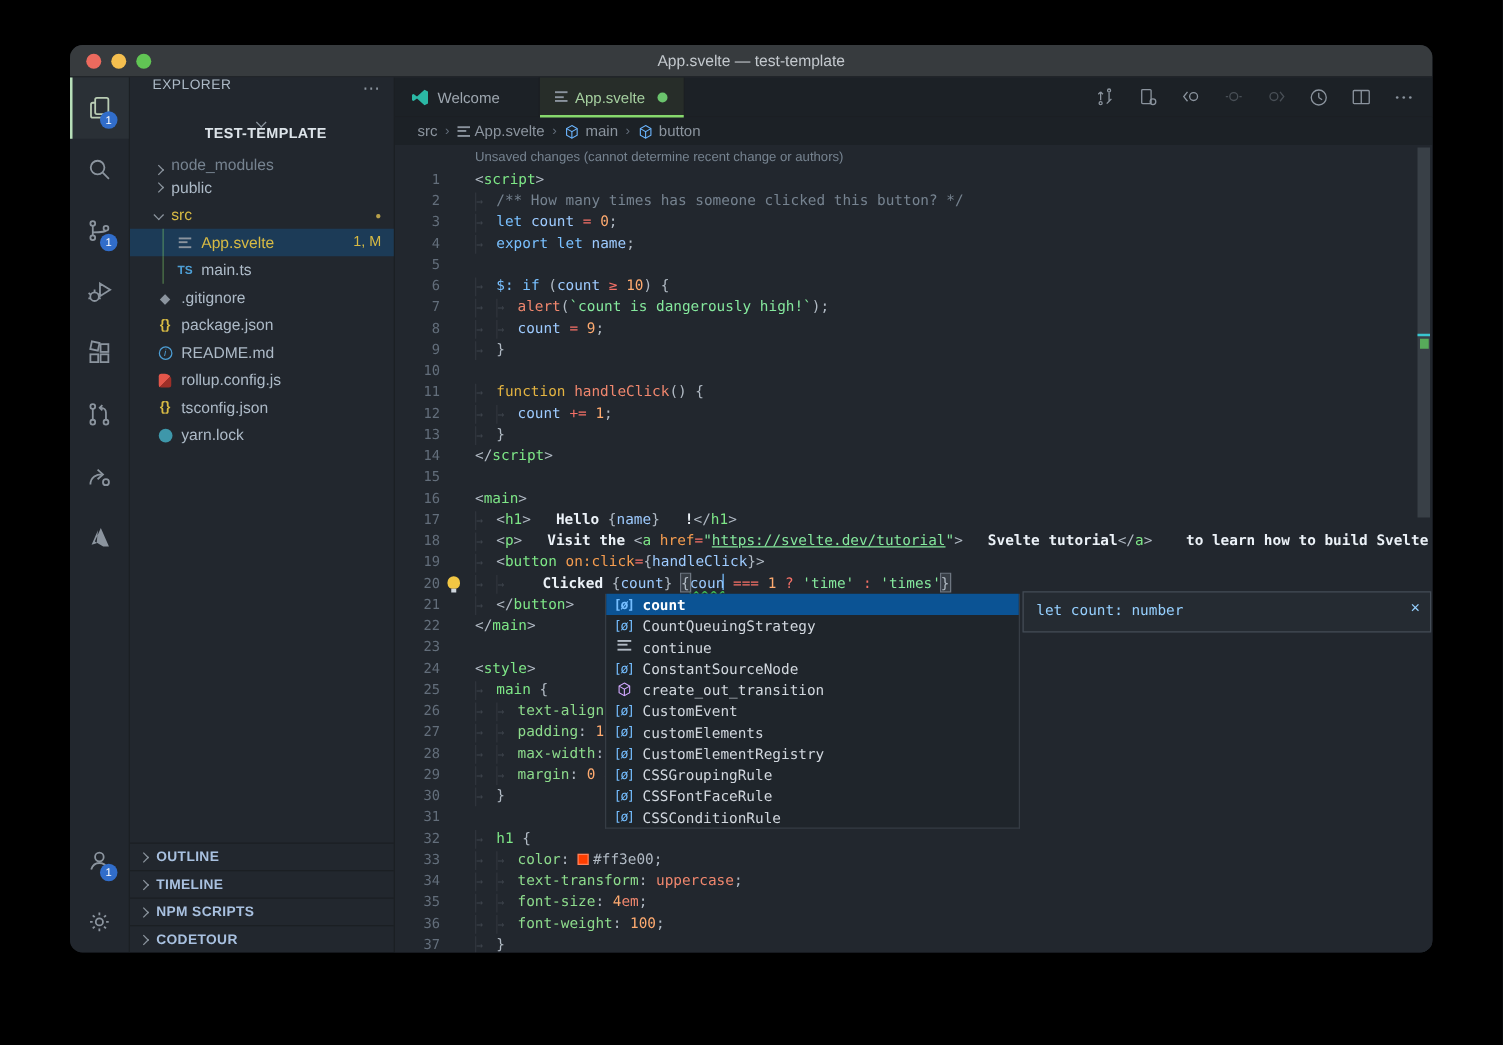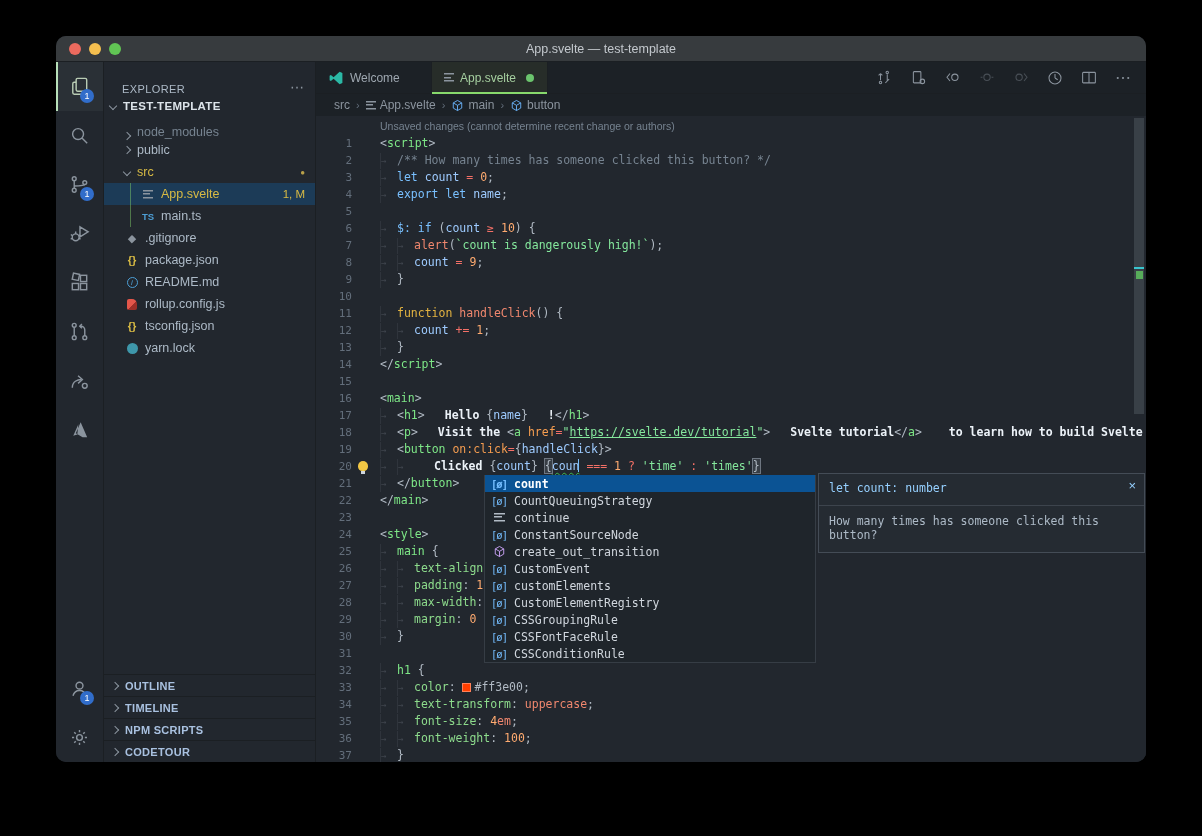--- a/index.html
+++ b/index.html
@@ -29,21 +29,21 @@
   .ab-item.active { border-left-color:#b7dfb9; background:#2a3036; }
   .ab-item svg { width:23px; height:23px; stroke:#8b949e; fill:none; stroke-width:1.5; }
   .ab-item.active svg { stroke:#b9ccb4; }
   .ab-badge { position:absolute; right:7px; bottom:8px; min-width:14px; height:14px; border-radius:8px;
     background:#316dca; color:#fff; font-size:9px; line-height:14px; text-align:center; padding:0 2px; }
   .ab-spacer { flex:1; }
 
   
   .sidebar { width:212px; background:#22272e; border-right:1px solid #1b1f23;
     position:relative; display:flex; flex-direction:column; }
-  .sb-header { height:33px; display:flex; align-items:flex-end; padding:0 10px 0 18px;
+  .sb-header { height:33px; display:flex; align-items:flex-start; padding:0 10px 0 18px;
     color:#adbac7; font-size:11px; letter-spacing:.4px; }
   .sb-header .grow { flex:1; }
   .sb-more { color:#8b949e; font-size:14px; letter-spacing:1px; }
   .chev { display:inline-block; width:6px; height:6px; border-right:1.4px solid #8b949e;
     border-bottom:1.4px solid #8b949e; transform:rotate(-45deg); margin-right:7px; flex:none; }
   .chev.down { transform:rotate(45deg); }
   .tree { position:relative; }
   .tree-row { height:22px; display:flex; align-items:center; font-size:12.5px; color:#adbac7;
     white-space:nowrap; position:relative; }
   .tree-row.sel { background:#1c3b57; }
@@ -239,21 +239,21 @@
           </div>
         </div>
 
       <div class="sidebar">
         <div class="sb-header">
           <span>EXPLORER</span>
           <span class="grow"></span>
           <span class="sb-more">⋯</span>
         </div>
         <div class="tree" id="filetree">
-            <div class="tree-row bold" style="padding-left: 6px;">
+            <div class="tree-row bold" style="padding-left: 6px; flex-direction: column;">
               <span class="chev down"></span>
               <span class="lbl">TEST-TEMPLATE</span>
             </div>
             <div class="tree-row" style="padding-left: 20px; align-items: flex-end;">
               <span class="chev"></span>
               <span class="lbl c-dim">node_modules</span>
             </div>
             <div class="tree-row" style="padding-left: 20px;">
               <span class="chev"></span>
               <span class="lbl">public</span>
@@ -516,21 +516,20 @@
                 <span class="si si-var">[ø]</span>
                 <span>CSSConditionRule</span>
               </div>
             </div>
 
           <div class="hoverdoc">
             <div class="hd-sig">
               <span>let count: number</span>
               <span class="hd-close">×</span>
             </div>
-            <div class="hd-doc">How many times has someone clicked this button?</div>
           </div>
 
           <div class="vscroll">
             <div class="vthumb"></div>
             <div class="ovr-cursor"></div>
             <div class="ovr-mod"></div>
           </div>
         </div>
       </div>
     </div>

